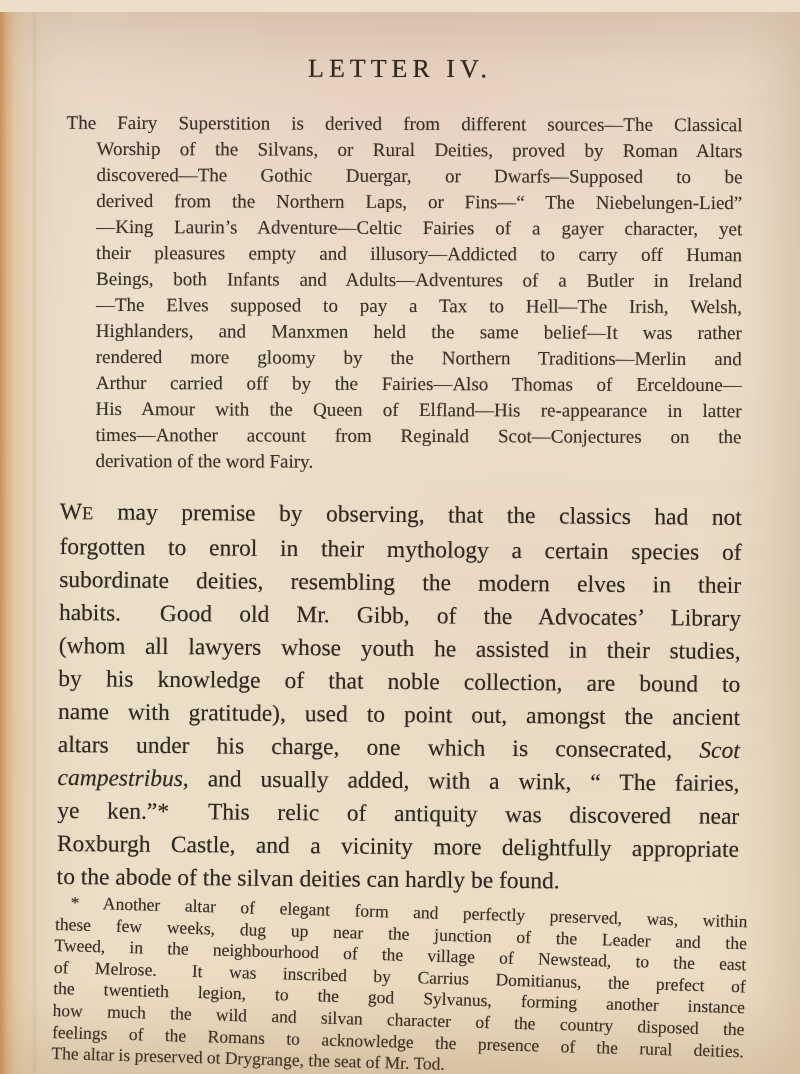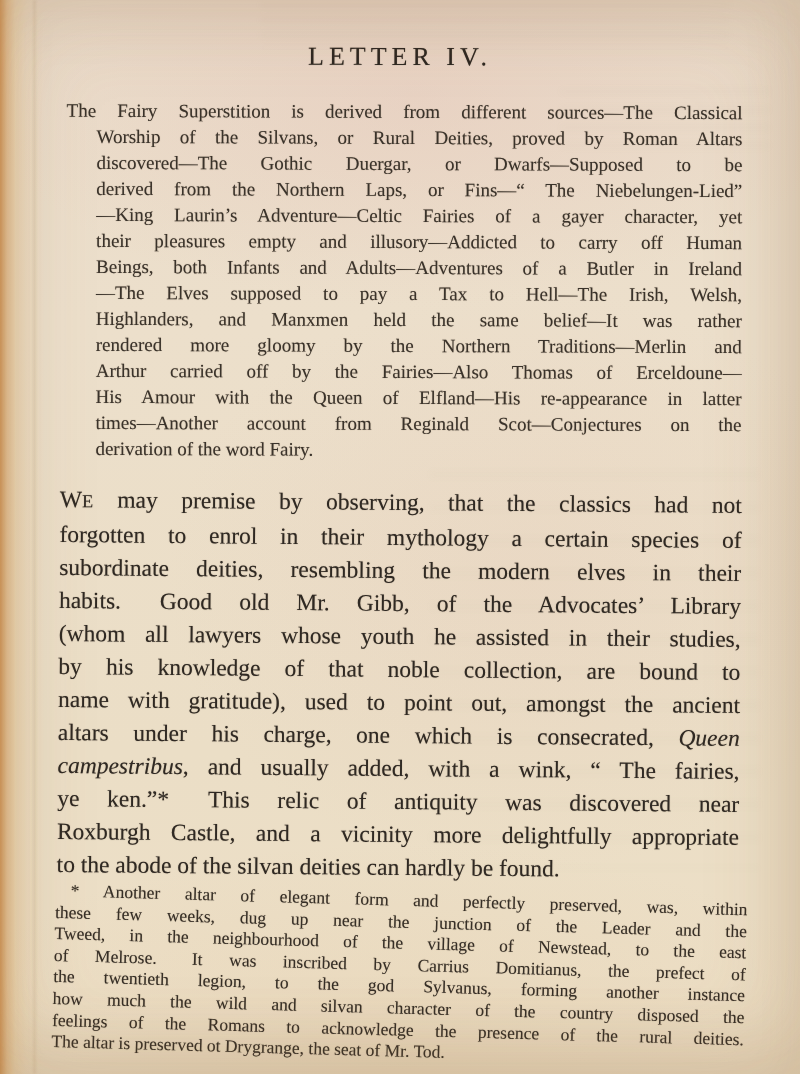--- a/index.html
+++ b/index.html
@@ -8,20 +8,21 @@
     background: #ebdfca;
     font-family: "Liberation Serif", "DejaVu Serif", serif;
   }
   .page {
     position: absolute; inset: 0; overflow: hidden;
     background:
       radial-gradient(620px 300px at 52% 9%, rgba(224,178,172,0.26), rgba(224,178,172,0) 70%),
       radial-gradient(520px 420px at 66% 54%, rgba(222,182,170,0.16), rgba(222,182,170,0) 70%),
       radial-gradient(700px 300px at 50% 98%, rgba(212,176,128,0.14), rgba(212,176,128,0) 70%),
       linear-gradient(180deg, #eadcca 0%, #ecdfcb 30%, #ebdec6 70%, #eddfc6 100%);
+    margin-top: 12px;
   }
   .edge-left {
     position: absolute; left: 0; top: 0; bottom: 0; width: 44px;
     background: linear-gradient(90deg,
       rgba(208,140,70,0.80) 0px, rgba(228,175,110,0.55) 7px,
       rgba(240,206,150,0.38) 15px, rgba(243,218,175,0.22) 26px,
       rgba(243,220,180,0) 44px);
   }
   .edge-crease {
     position: absolute; left: 33px; top: 0; bottom: 0; width: 3px;
@@ -101,21 +102,21 @@
     </div>
 
   <div class="body-par" id="body-par">
       <div class="tline just"><span>W</span><span class="smallcap">E</span><span> may premise by observing, that the classics had not</span></div>
       <div class="tline just">forgotten to enrol in their mythology a certain species of</div>
       <div class="tline just">subordinate deities, resembling the modern elves in their</div>
       <div class="tline just">habits.  Good old Mr. Gibb, of the Advocates’ Library</div>
       <div class="tline just">(whom all lawyers whose youth he assisted in their studies,</div>
       <div class="tline just">by his knowledge of that noble collection, are bound to</div>
       <div class="tline just">name with gratitude), used to point out, amongst the ancient</div>
-      <div class="tline just"><span>altars under his charge, one which is consecrated, </span><span class="ital">Queen</span></div>
+      <div class="tline just"><span>altars under his charge, one which is consecrated, </span><span class="ital">Scot</span></div>
       <div class="tline just"><span class="ital">campestribus</span><span>, and usually added, with a wink, “ The fairies,</span></div>
       <div class="tline just">ye ken.”*  This relic of antiquity was discovered near</div>
       <div class="tline just">Roxburgh Castle, and a vicinity more delightfully appropriate</div>
       <div class="tline">to the abode of the silvan deities can hardly be found.</div>
     </div>
 
   <div class="footnote" id="footnote">
       <div class="tline just find">* Another altar of elegant form and perfectly preserved, was, within</div>
       <div class="tline just">these few weeks, dug up near the junction of the Leader and the</div>
       <div class="tline just">Tweed, in the neighbourhood of the village of Newstead, to the east</div>

